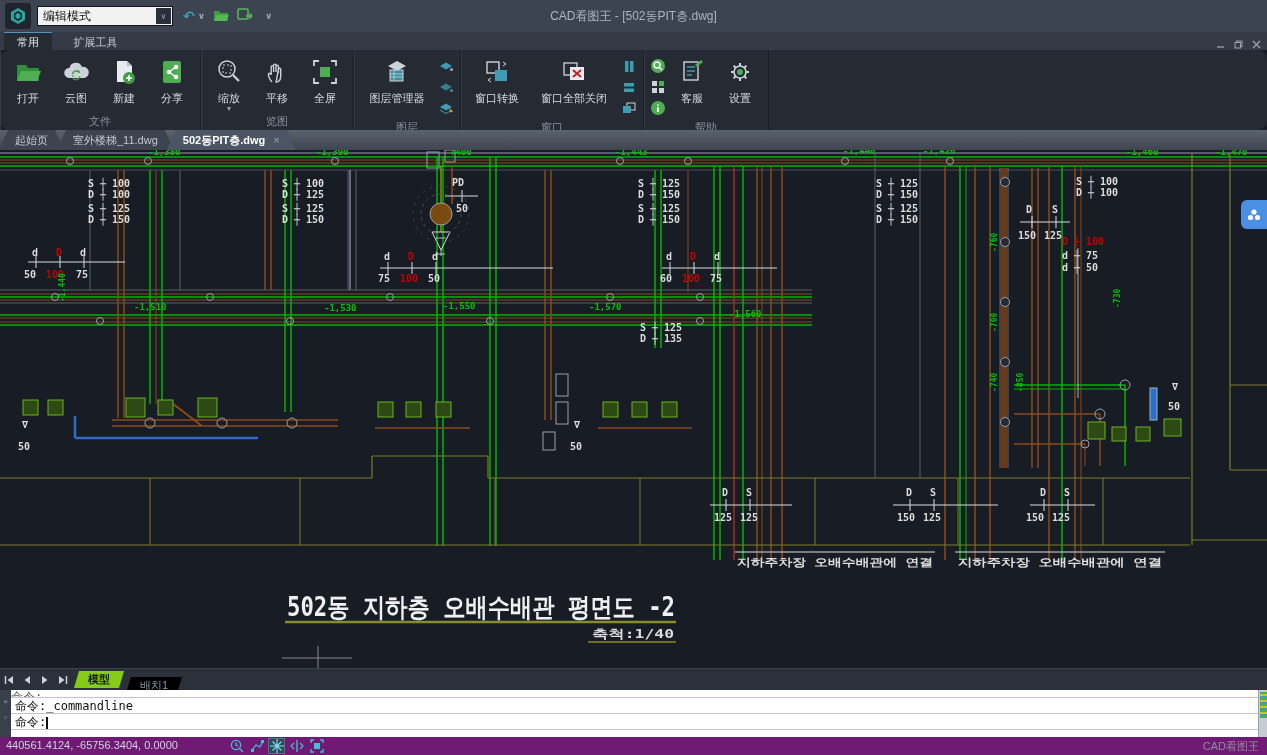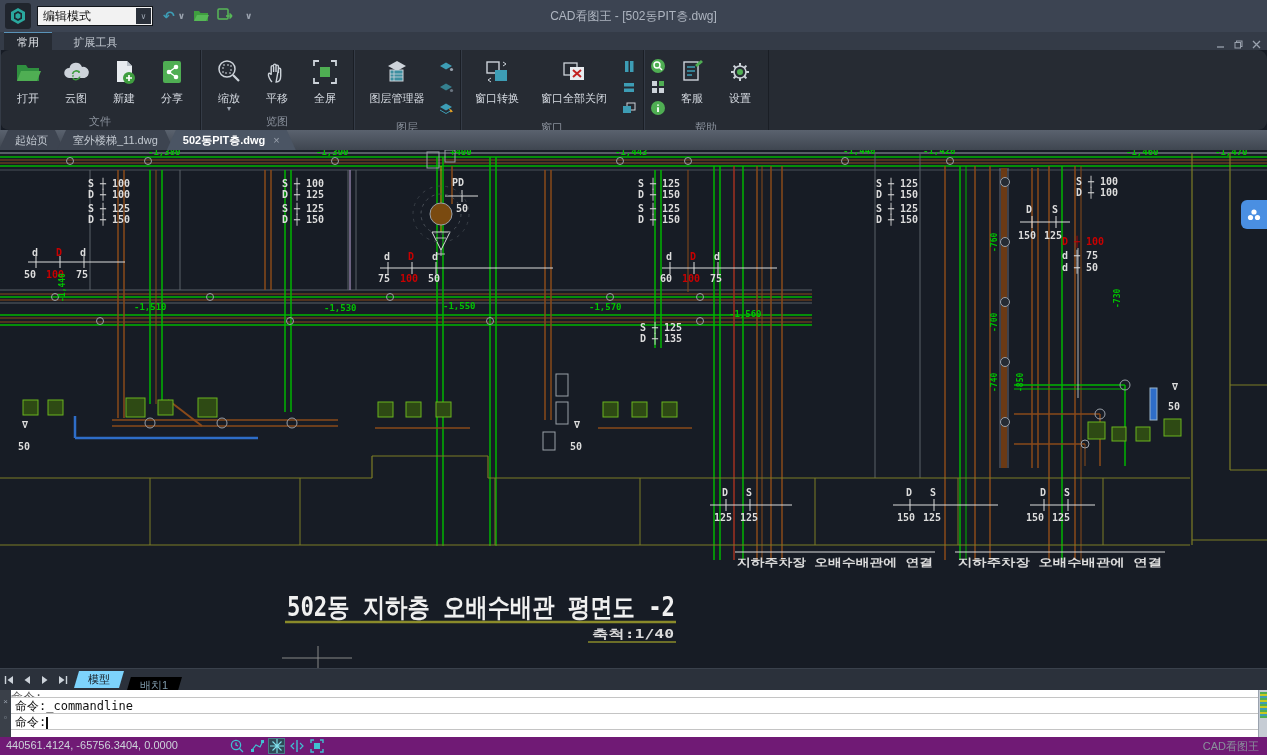--- a/index.html
+++ b/index.html
@@ -5,21 +5,21 @@
   * { margin:0; padding:0; box-sizing:border-box; }
   html,body { width:1267px; height:755px; overflow:hidden; background:#171c25;
     font-family:"Liberation Sans","DejaVu Sans",sans-serif; }
   #app { position:relative; width:1267px; height:755px; }
 
   
   #titlebar { position:absolute; top:0; left:0; width:100%; height:32px; background:#3c4452;
     display:flex; align-items:center; }
   #logo { width:26px; height:26px; margin:0 6px 0 5px; background:#20252d; border-radius:3px;
     display:flex; align-items:center; justify-content:center; }
-  #mode-select { width:116px; height:20px; background:#f2f2f2; border:1px solid #11151a;
+  #mode-select { width:136px; height:20px; background:#f2f2f2; border:1px solid #11151a;
     display:flex; align-items:center; font-size:12px; color:#111; padding-left:5px; position:relative; }
   #mode-select .dd { position:absolute; right:1px; top:1px; width:15px; height:16px; background:#2a303a;
     color:#9aa2ae; font-size:8px; display:flex; align-items:center; justify-content:center; }
   .tb-ico { color:#3d9db5; font-size:14px; margin-left:10px; font-weight:bold; }
   .tb-ico.sm { color:#9aa2ae; font-size:9px; margin-left:3px; }
   #win-title { position:absolute; left:0; right:0; text-align:center; color:#aeb5c0; font-size:12px; pointer-events:none; }
   #tb-right { margin-left:auto; display:flex; align-items:center; height:100%; }
   #avatar { width:24px; height:26px; background:#cfdceb; border-radius:2px; margin-right:7px;
     display:flex; align-items:flex-end; justify-content:center; }
   #username { color:#f0f2f5; font-size:13px; font-weight:bold; margin-right:26px; }
@@ -61,21 +61,21 @@
   svg.main text { font-family:"DejaVu Sans Mono","DejaVu Sans",monospace; font-weight:bold; }
   #float-btn { position:absolute; top:50px; right:0; width:26px; height:29px; background:#4a8fe2;
     border-radius:6px 0 0 6px; display:flex; align-items:center; justify-content:center; }
 
   
   #sheetbar { position:absolute; top:668px; left:0; width:100%; height:22px; background:#2b313b;
     display:flex; align-items:center; border-top:1px solid #3a414c; }
   .nav { width:18px; height:16px; display:flex; align-items:center; justify-content:center; }
   .stab { height:17px; line-height:17px; padding:0 14px; font-size:11px; margin-left:2px;
     clip-path:polygon(5px 0, 100% 0, calc(100% - 5px) 100%, 0 100%); }
-  .stab.active { background:#7dd3fc; color:#16191f; font-weight:normal; }
+  .stab.active { background:#84cc16; color:#16191f; font-weight:bold; }
   .stab.inactive { background:#000000; color:#7e99aa;margin-top:11px; }
 
   
   #command { position:absolute; top:690px; left:0; width:100%; height:47px; background:#fff; display:flex; }
   #cmd-strip { width:11px; background:#3a4049; display:flex; flex-direction:column; align-items:center;
     padding-top:8px; gap:8px; }
   #cmd-strip span { color:#9aa2ae; font-size:8px; line-height:8px; }
   #cmd-main { flex:1; font-family:"DejaVu Sans Mono","Liberation Mono",monospace; font-size:12px; color:#111; }
   .cmd-row { height:16px; line-height:16px; padding-left:4px; border-bottom:1px solid #c4c4c4; }
   .cmd-partial { height:8px; overflow:hidden; line-height:14px; color:#555; border-bottom:1px solid #c4c4c4; }

